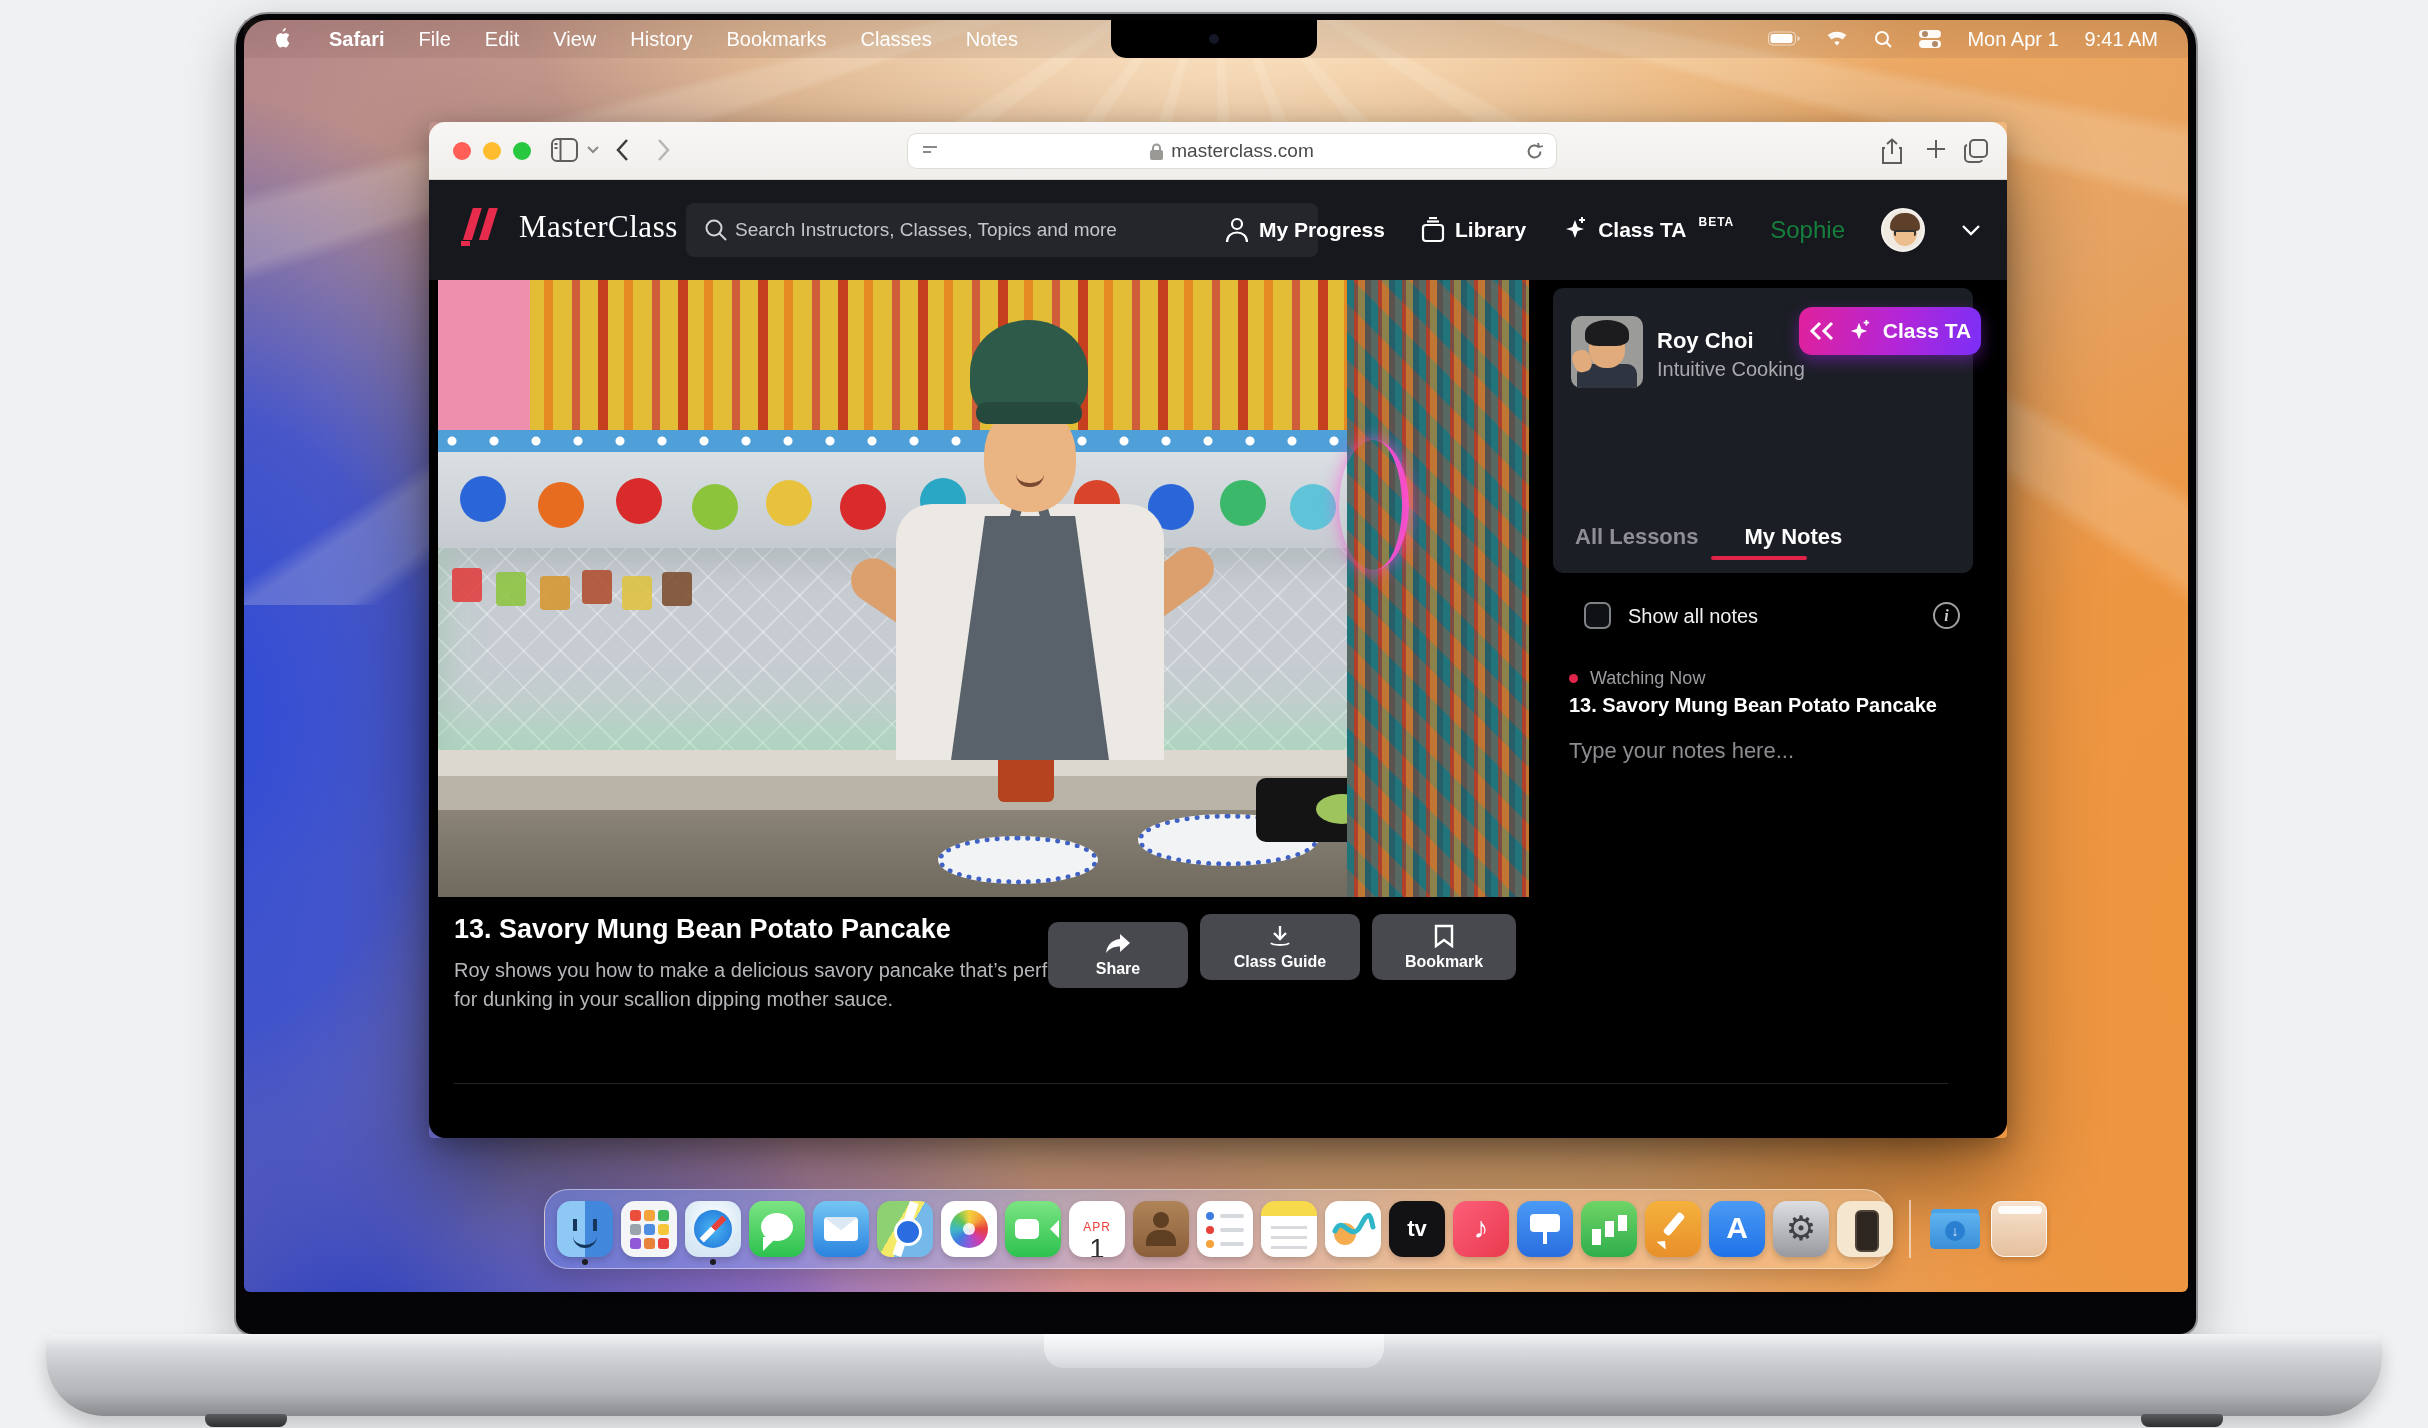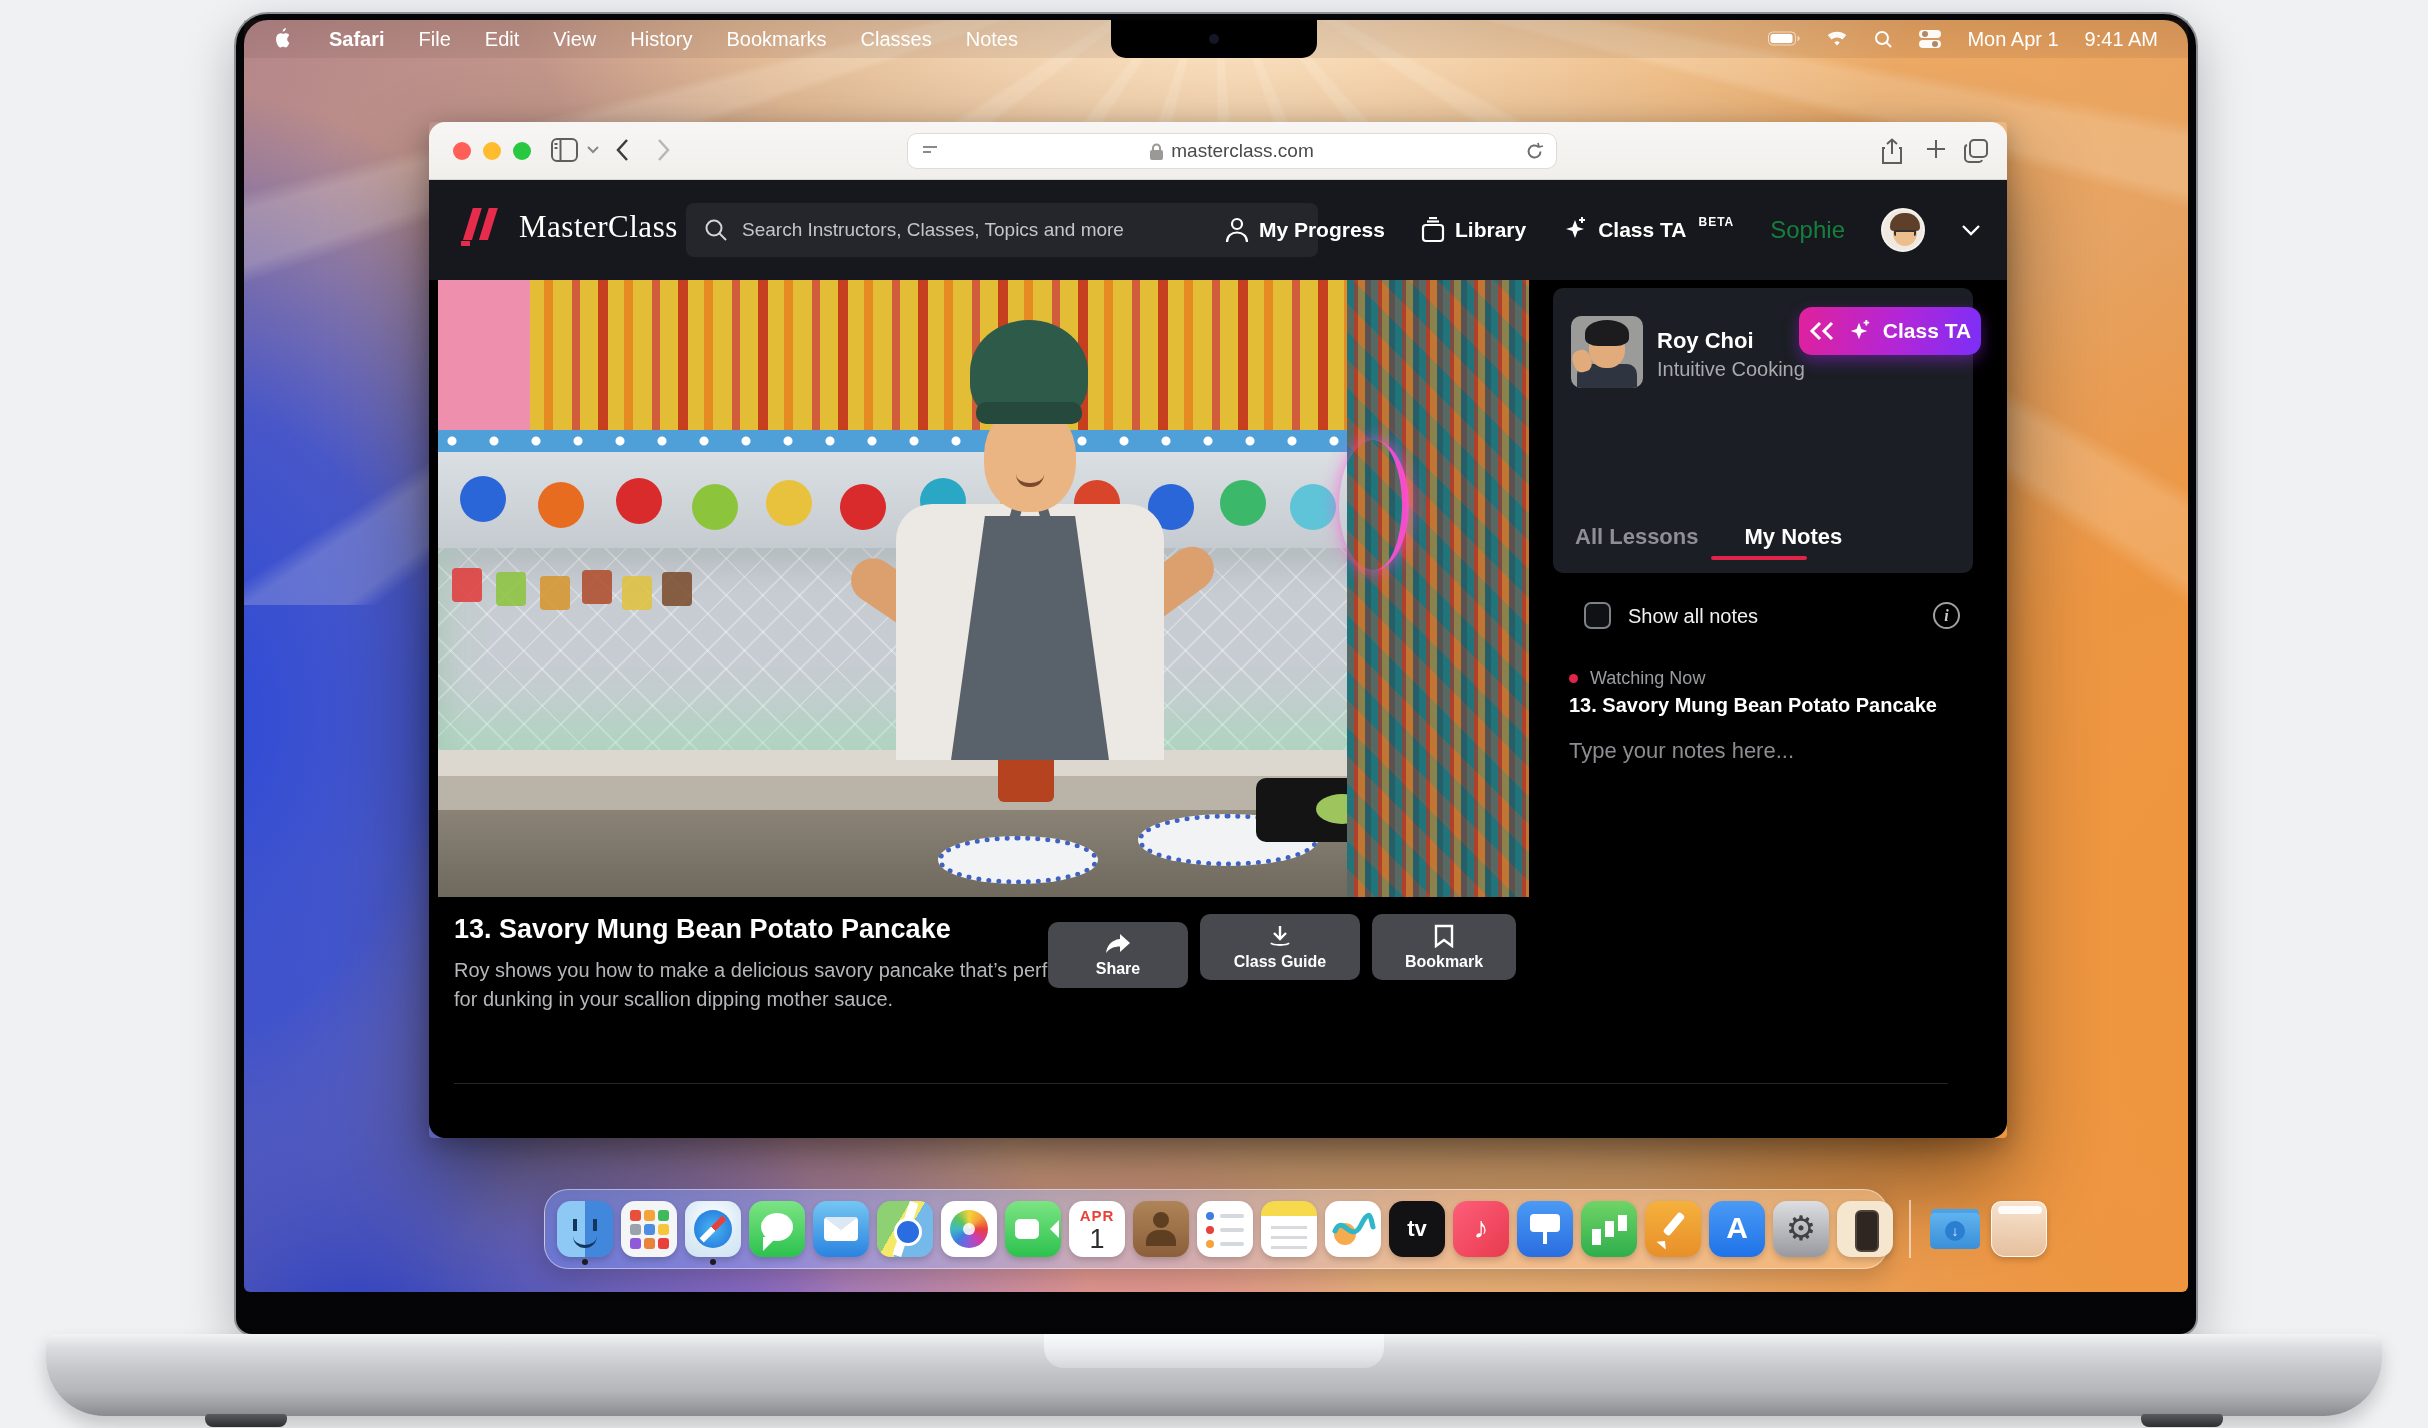--- a/index.html
+++ b/index.html
@@ -53,21 +53,21 @@
   .urlfield { position:absolute; left:478px; top:11px; width:650px; height:36px; background:#fff;
     border:1px solid #ddd BCB; border:1px solid #dedcd9; border-radius:10px; display:flex; align-items:center; justify-content:center; gap:8px; color:#4a4a4a; font-size:19px; }
   .urlfield .reader { position:absolute; left:12px; top:8px; }
   .urlfield .reload { position:absolute; right:12px; top:8px; }
 
   
   .mc-header { position:absolute; left:0; top:58px; width:100%; height:100px; background:#17181d; }
   .mc-logo { position:absolute; left:30px; top:26px; display:flex; align-items:center; gap:14px; }
   .mc-logo-text { color:#fff; font-family:"Liberation Serif",serif; font-size:31px; letter-spacing:.5px; }
   .mc-search { position:absolute; left:257px; top:23px; width:632px; height:54px; background:#24262c; border-radius:8px;
-    display:flex; align-items:center; padding:0 18px; gap:14px; }
+    display:flex; align-items:center; padding:0 18px; gap:7px; }
   .mc-search input { flex:1; background:transparent; border:none; outline:none; color:#e8e9ea; font-size:19px; font-family:"Liberation Sans",sans-serif; }
   .mc-search input::placeholder { color:#c3c5c9; opacity:1; }
   .mc-nav { position:absolute; right:26px; top:0; height:100px; display:flex; align-items:center; gap:36px; }
   .nav-item { display:flex; align-items:center; gap:10px; color:#fff; font-size:21px; font-weight:bold; }
   .beta { font-size:12px; font-weight:bold; letter-spacing:1px; vertical-align:super; position:relative; top:-8px; margin-left:2px; }
   .sophie { color:#15803d; font-size:24px; font-weight:normal; }
   .avatar-s { width:44px; height:44px; border-radius:50%; background:#efe9e2; position:relative; overflow:hidden; border:2px solid #f5f2ee; }
   .avatar-s .hair { position:absolute; left:7px; top:3px; width:30px; height:18px; border-radius:14px 14px 4px 4px; background:#5d3f2a; }
   .avatar-s .face { position:absolute; left:10px; top:10px; width:24px; height:26px; border-radius:50%; background:#ecbd8d; }
   .avatar-s .glasses { position:absolute; left:11px; top:20px; width:22px; height:6px; border-top:2px solid #333; border-left:2px solid #333; border-right:2px solid #333; border-radius:2px; }
@@ -185,21 +185,21 @@
   .d-maps::before { content:""; position:absolute; left:24px; top:0; width:9px; height:56px; background:#fff; transform:rotate(18deg); }
   .d-maps::after { content:""; position:absolute; left:17px; top:17px; width:22px; height:22px; border-radius:50%; background:#2a6de0; border:3px solid #fff; }
   .d-photos { background:#fff; }
   .d-photos::before { content:""; position:absolute; left:9px; top:9px; width:38px; height:38px; border-radius:50%;
     background:conic-gradient(#f3d23c,#f5a33b,#e8413c,#d23ca8,#8f59d8,#3f7de0,#3fb9c4,#5fc45c,#f3d23c); }
   .d-photos::after { content:""; position:absolute; left:22px; top:22px; width:12px; height:12px; border-radius:50%; background:#fff; opacity:.85; }
   .d-facetime { background:linear-gradient(#7ce483,#2cc24e); }
   .d-facetime::before { content:""; position:absolute; left:10px; top:18px; width:24px; height:20px; border-radius:5px; background:#fff; }
   .d-facetime::after { content:""; position:absolute; left:36px; top:19px; border:9px solid transparent; border-right-color:#fff; }
   .d-calendar { background:#fff; overflow:hidden; text-align:center; }
-  .cal-month { display:block; margin-top:6px; color:#e8413c; font-size:15px; font-weight:bold; letter-spacing:1px; }
+  .cal-month { display:block; margin-top:19px; color:#e8413c; font-size:12px; font-weight:normal; letter-spacing:1px; }
   .cal-day { display:block; color:#2d2d30; font-size:27px; line-height:30px; }
   .d-contacts { background:linear-gradient(#b08458,#8a5f3a); }
   .d-contacts::before { content:""; position:absolute; left:20px; top:11px; width:16px; height:16px; border-radius:50%; background:#5f3f22; }
   .d-contacts::after { content:""; position:absolute; left:13px; top:29px; width:30px; height:16px; border-radius:12px 12px 0 0; background:#5f3f22; }
   .d-reminders { background:#fff; }
   .d-reminders::before { content:""; position:absolute; left:9px; top:11px; width:8px; height:8px; border-radius:50%; background:#3f7de0; box-shadow:0 14px 0 #e8413c, 0 28px 0 #f5a33b; }
   .d-reminders::after { content:""; position:absolute; left:23px; top:13px; width:24px; height:4px; border-radius:2px; background:#d5d8dc; box-shadow:0 14px 0 #d5d8dc, 0 28px 0 #d5d8dc; }
   .d-notes { background:linear-gradient(#f7d94c 0 15px, #fff 15px); }
   .d-notes::after { content:""; position:absolute; left:10px; top:25px; width:36px; height:3px; background:#d8dade; box-shadow:0 10px 0 #d8dade, 0 20px 0 #d8dade; }
   .d-freeform { background:#fff; }

